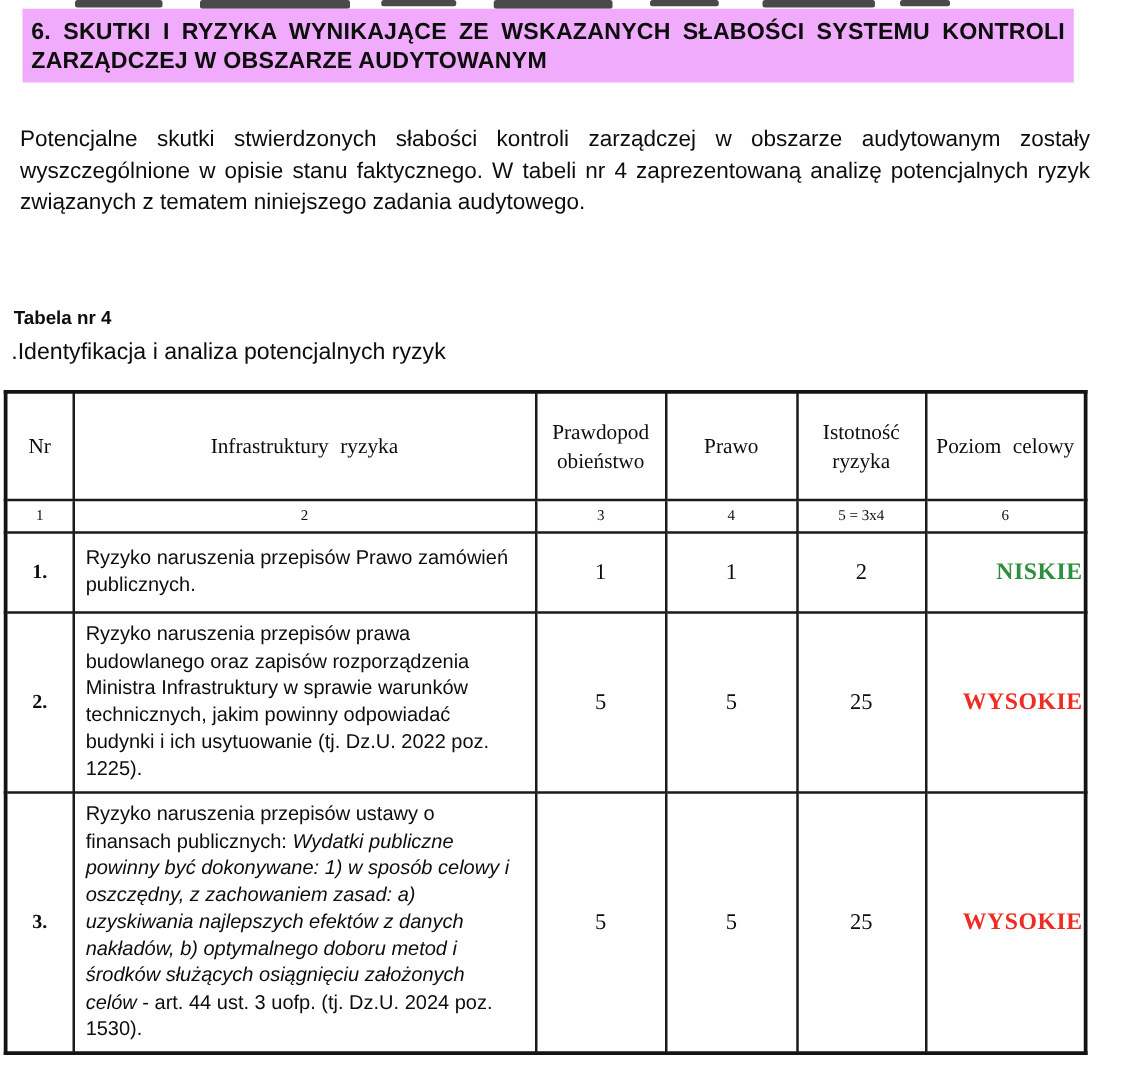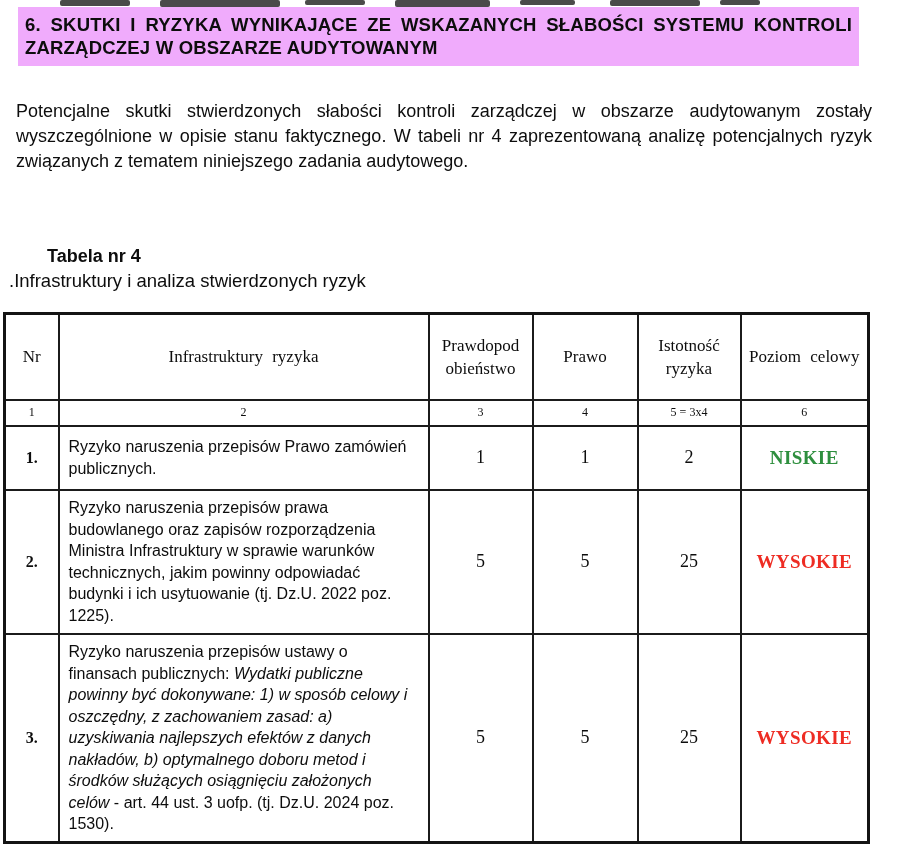--- a/index.html
+++ b/index.html
@@ -42,23 +42,22 @@
     width: 856px;
     margin: 4px;
     font-size: 18px;
     line-height: 25px;
     text-align: justify;
   }
 
   .table-label {
     position: absolute;
     left: 11px; top: 246px;
-    font-size: 18px;
-    font-weight: 700;
-    margin-left: 36px;
+    font-size: 15px;
+    font-weight: 700;
   }
   .table-caption {
     position: absolute;
     left: 9px; top: 270px;
     font-size: 18.5px;
   }
 
   table.risk-table {
     position: absolute;
     left: 3px; top: 312px;
@@ -113,21 +112,21 @@
     font-family: "Liberation Serif", serif;
     font-size: 18px;
     text-align: center;
     vertical-align: middle;
   }
   td.cell-level {
     font-family: "Liberation Serif", serif;
     font-weight: 700;
     font-size: 19px;
     letter-spacing: .4px;
-    text-align: center;
+    text-align: right;
     vertical-align: middle;
   }
   .italic { font-style: italic; }
 </style>
 </head>
 <body>
 
 <div>
 
   <div class="artifact a1"></div>
@@ -138,21 +137,21 @@
   <div class="artifact a6"></div>
   <div class="artifact a7"></div>
 
   <div class="heading-block" style="background: #f0abfc;">
     <span>6. SKUTKI I RYZYKA WYNIKAJĄCE ZE WSKAZANYCH SŁABOŚCI SYSTEMU KONTROLI ZARZĄDCZEJ W OBSZARZE AUDYTOWANYM</span>
   </div>
 
   <p class="intro">Potencjalne skutki stwierdzonych słabości kontroli zarządczej w obszarze audytowanym zostały wyszczególnione w opisie stanu faktycznego. W tabeli nr 4 zaprezentowaną analizę potencjalnych ryzyk związanych z tematem niniejszego zadania audytowego.</p>
 
   <div class="table-label">Tabela nr 4</div>
-  <div class="table-caption">.Infrastruktury i analiza stwierdzonych ryzyk</div>
+  <div class="table-caption">.Identyfikacja i analiza potencjalnych ryzyk</div>
 
   <table class="risk-table">
     <colgroup>
       <col style="width:54px">
       <col style="width:370px">
       <col style="width:104px">
       <col style="width:105px">
       <col style="width:103px">
       <col style="width:128px">
     </colgroup>

